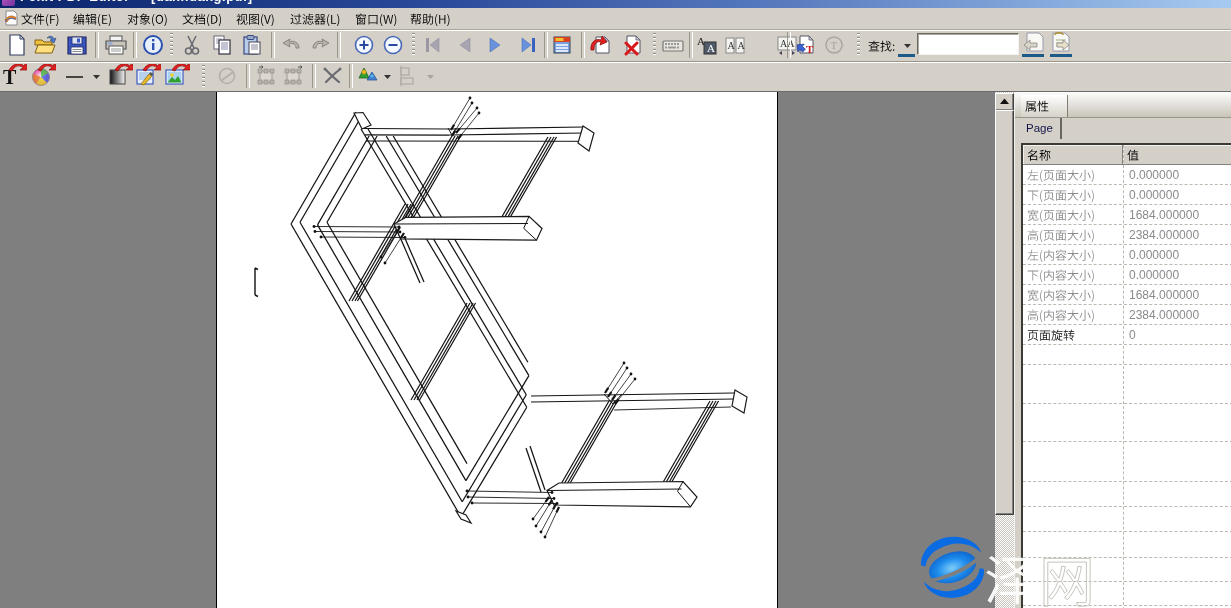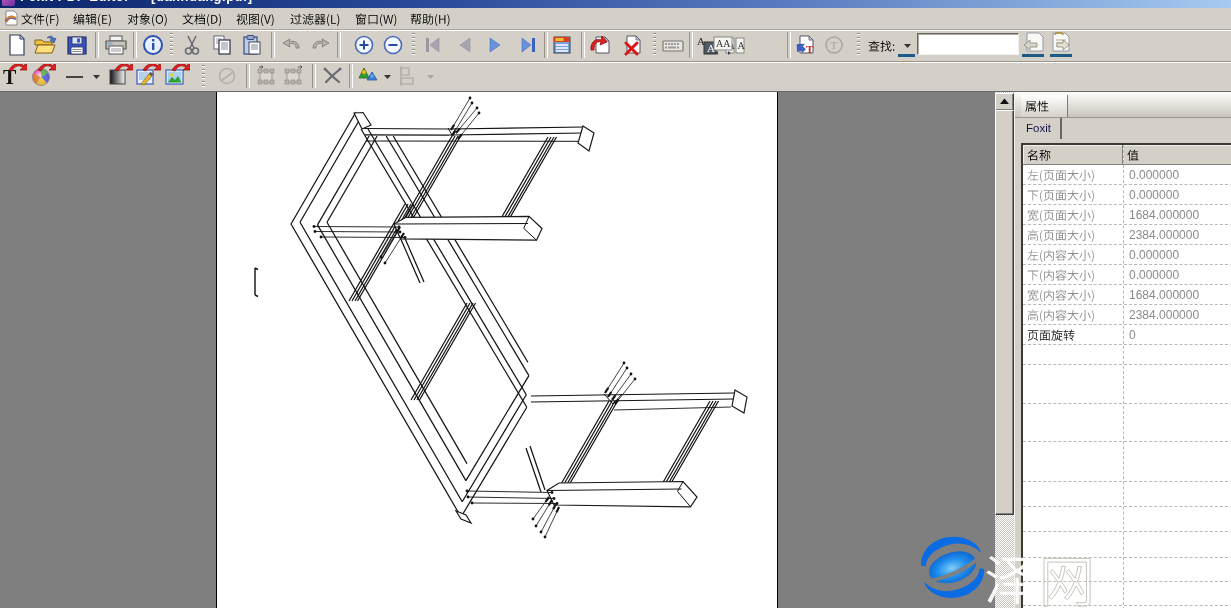--- a/index.html
+++ b/index.html
@@ -233,21 +233,21 @@
       </svg>
     </div>
     <div class="tbtn" style="left:722px;top:32px;">
       <svg width="24" height="22">
         <rect x="3" y="4" width="8" height="15" fill="#f4f4f0" stroke="#888" stroke-width="1"></rect>
         <text x="4.5" y="15" font-family="Liberation Serif" font-size="10" fill="#333">A</text>
         <rect x="13" y="4" width="8" height="15" fill="#f4f4f0" stroke="#888" stroke-width="1"></rect>
         <text x="14.5" y="15" font-family="Liberation Serif" font-size="10" fill="#333">A</text>
       </svg>
     </div>
-    <div class="tbtn" style="left:710px;top:32px;">
+    <div class="tbtn" style="left:774px;top:32px;">
       <svg width="24" height="22">
         <rect x="3" y="3" width="18" height="13" fill="#f4f4f0" stroke="#888" stroke-width="1"></rect>
         <text x="5" y="13" font-family="Liberation Serif" font-size="10" fill="#333">AA</text>
         <path d="M4,19 l3,-2 v4 z M20,19 l-3,-2 v4 z" fill="#445"></path>
       </svg>
     </div>
     <div class="sep" style="left:787px;top:32px;"></div>
     <div class="tbtn" style="left:793px;top:32px;">
       <svg width="24" height="22">
         <path d="M6,2 h9 l4,4 v13 h-13 z" fill="#fff" stroke="#556" stroke-width="1"></path>
@@ -578,21 +578,21 @@
         <path d="M8.5,4.5 L13,10 L4,10 Z" fill="#111"></path>
       </svg></div>
     <div style="position:absolute;left:995px;top:110px;width:17px;height:403px;background:#d4d0c8;border-top:1px solid #fff;border-left:1px solid #fff;border-right:1px solid #404040;border-bottom:1px solid #404040;box-shadow:inset -1px -1px 0 #808080;"></div>
     <div style="position:absolute;left:1014px;top:92px;width:217px;height:516px;background:#d4d0c8;border-left:1px solid #f4f2ee;"></div>
     <div style="position:absolute;left:1015px;top:92px;width:216px;height:25px;background:linear-gradient(#fdfdfc,#c9c5bb);border-bottom:1px solid #9a968c;"></div>
     <div style="position:absolute;left:1021px;top:95px;width:46px;height:22px;background:linear-gradient(#ffffff,#d6d2c9);border-right:1px solid #807c72;"></div>
     <div style="position:absolute;left:1025px;top:98px;"><svg width="24" height="15" viewBox="0 0 24 15" style="display:inline-block;vertical-align:top">
         <path d="M2.5 3.8H9.8V5.0H2.5ZM1.7 3.2V6.7C1.7 8.6 1.6 11.3 0.4 13.2C0.6 13.2 1.0 13.5 1.1 13.6C2.3 11.6 2.5 8.7 2.5 6.7V5.6H10.6V3.2ZM4.2 8.1H6.5V9.0H4.2ZM7.2 8.1H9.5V9.0H7.2ZM8.0 11.2 8.4 11.8 7.2 11.8V10.9H10.0V12.9C10.0 13.0 10.0 13.1 9.9 13.1C9.7 13.1 9.2 13.1 8.7 13.1C8.7 13.2 8.9 13.5 8.9 13.6C9.7 13.6 10.2 13.6 10.4 13.5C10.7 13.4 10.8 13.3 10.8 12.9V10.3H7.2V9.5H10.3V7.6H7.2V6.8C8.3 6.7 9.3 6.6 10.1 6.5L9.6 6.0C8.1 6.2 5.4 6.4 3.2 6.4C3.3 6.6 3.4 6.8 3.4 7.0C4.4 7.0 5.4 6.9 6.5 6.9V7.6H3.5V9.5H6.5V10.3H3.0V13.7H3.7V10.9H6.5V11.9L4.3 11.9L4.3 12.6L8.8 12.3L9.1 12.9L9.6 12.7C9.4 12.3 8.9 11.6 8.5 11.1Z M14.1 2.7V13.6H14.9V2.7ZM13.0 4.9C12.9 5.9 12.7 7.2 12.4 8.0L13.0 8.2C13.3 7.4 13.5 6.0 13.6 5.0ZM15.1 4.8C15.4 5.5 15.8 6.4 15.9 6.9L16.5 6.6C16.4 6.1 16.0 5.2 15.6 4.6ZM16.0 12.5V13.2H23.4V12.5H20.3V9.3H22.8V8.6H20.3V6.0H23.1V5.2H20.3V2.7H19.5V5.2H17.9C18.1 4.6 18.2 4.0 18.3 3.3L17.6 3.2C17.3 4.8 16.8 6.5 16.1 7.5C16.3 7.6 16.6 7.8 16.8 7.9C17.1 7.4 17.4 6.7 17.6 6.0H19.5V8.6H16.9V9.3H19.5V12.5Z" fill="#000"></path>
       </svg></div>
     <div style="position:absolute;left:1021px;top:118px;width:39px;height:21px;border-right:2px solid #6a675e;"></div>
-    <div style="position:absolute;left:1026px;top:122px;font-size:11.5px;color:#14144a;">Foxit</div>
+    <div style="position:absolute;left:1026px;top:122px;font-size:11.5px;color:#14144a;">Page</div>
     <div style="position:absolute;left:1021px;top:143px;width:210px;height:465px;background:#fff;border-left:2px solid #3c3a34;border-top:2px solid #3c3a34;overflow:hidden;">
       <div style="position:absolute;left:0;top:0;width:99px;height:19px;background:#d4d0c8;border-right:1px solid #808080;border-bottom:1px solid #808080;box-shadow:inset 1px 1px 0 #f4f2ee;"></div>
       <div style="position:absolute;left:100px;top:0;width:110px;height:19px;background:#d4d0c8;border-bottom:1px solid #808080;box-shadow:inset 1px 1px 0 #f4f2ee;"></div>
       <div style="position:absolute;left:4px;top:2px;"><svg width="24" height="15" viewBox="0 0 24 15" style="display:inline-block;vertical-align:top">
           <path d="M3.2 6.3C3.9 6.7 4.6 7.4 5.1 7.8C3.7 8.6 2.1 9.2 0.6 9.5C0.8 9.7 0.9 10.0 1.0 10.2C1.7 10.1 2.4 9.9 3.0 9.6V13.7H3.9V13.0H9.4V13.6H10.2V8.7H5.2C7.3 7.6 9.1 6.1 10.1 4.2L9.6 3.8L9.4 3.9H5.0C5.3 3.5 5.6 3.2 5.8 2.8L4.9 2.6C4.2 3.8 2.8 5.1 0.9 6.1C1.1 6.2 1.3 6.5 1.4 6.7C2.6 6.1 3.6 5.4 4.3 4.6H8.9C8.2 5.7 7.1 6.6 5.9 7.4C5.3 6.9 4.5 6.3 3.8 5.9ZM9.4 12.3H3.9V9.4H9.4Z M18.2 7.3C17.9 8.8 17.4 10.3 16.7 11.3C16.9 11.4 17.3 11.6 17.4 11.7C18.1 10.7 18.6 9.1 19.0 7.5ZM21.4 7.4C21.9 8.7 22.5 10.5 22.6 11.6L23.4 11.4C23.2 10.2 22.7 8.5 22.1 7.2ZM16.4 2.8C15.5 3.2 14.1 3.5 12.8 3.7C12.9 3.9 13.0 4.2 13.0 4.3C13.5 4.3 14.1 4.2 14.6 4.1V6.1H12.7V6.9H14.5C14.0 8.3 13.2 9.9 12.4 10.8C12.6 10.9 12.8 11.2 12.8 11.4C13.5 10.7 14.1 9.4 14.6 8.2V13.7H15.3V8.2C15.7 8.7 16.2 9.4 16.4 9.8L16.9 9.1C16.7 8.8 15.6 7.7 15.3 7.3V6.9H16.9V6.1H15.3V3.9C15.9 3.7 16.4 3.6 16.9 3.4ZM18.4 2.7C18.1 4.3 17.6 5.8 16.9 6.9L16.8 7.1C17.0 7.2 17.3 7.4 17.4 7.5C17.9 6.8 18.3 6.0 18.6 5.0H19.9V12.6C19.9 12.8 19.8 12.8 19.7 12.9C19.5 12.9 19.0 12.9 18.4 12.8C18.5 13.1 18.7 13.4 18.7 13.6C19.5 13.6 20.0 13.6 20.3 13.5C20.6 13.3 20.7 13.1 20.7 12.6V5.0H22.4C22.2 5.5 22.0 6.0 21.8 6.4L22.5 6.6C22.8 5.9 23.2 5.1 23.5 4.4L22.9 4.2L22.8 4.3H18.8C19.0 3.8 19.1 3.3 19.2 2.8Z" fill="#000"></path>
         </svg></div>
       <div style="position:absolute;left:104px;top:2px;"><svg width="12" height="15" viewBox="0 0 12 15" style="display:inline-block;vertical-align:top">
           <path d="M7.2 2.7C7.2 3.0 7.1 3.5 7.0 3.9H3.9V4.6H6.9C6.8 5.1 6.8 5.5 6.7 5.8H4.6V12.6H3.4V13.3H11.5V12.6H10.4V5.8H7.4C7.5 5.5 7.6 5.1 7.7 4.6H11.1V3.9H7.8L8.1 2.7ZM5.3 12.6V11.5H9.6V12.6ZM5.3 8.1H9.6V9.2H5.3ZM5.3 7.5V6.4H9.6V7.5ZM5.3 9.8H9.6V10.9H5.3ZM3.2 2.7C2.6 4.5 1.5 6.3 0.4 7.5C0.6 7.7 0.8 8.1 0.9 8.3C1.2 7.9 1.6 7.4 2.0 6.9V13.7H2.7V5.7C3.2 4.8 3.6 3.9 4.0 2.9Z" fill="#000"></path>
         </svg></div>
       <div style="position:absolute;left:4px;top:22px;"><svg width="68" height="15" viewBox="0 0 68 15" style="display:inline-block;vertical-align:top">

